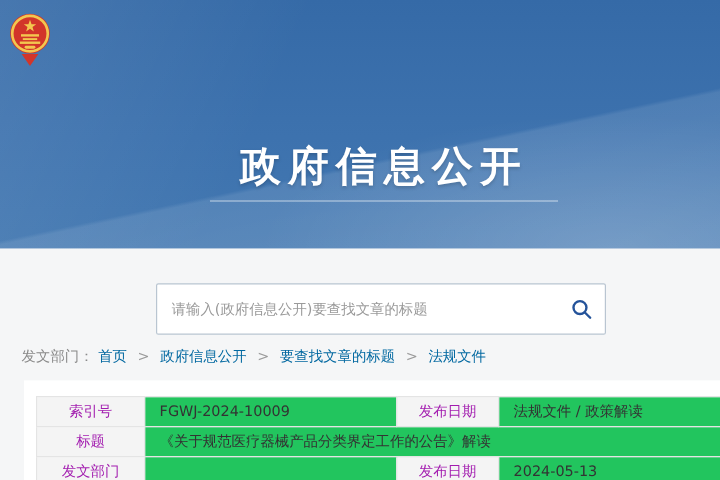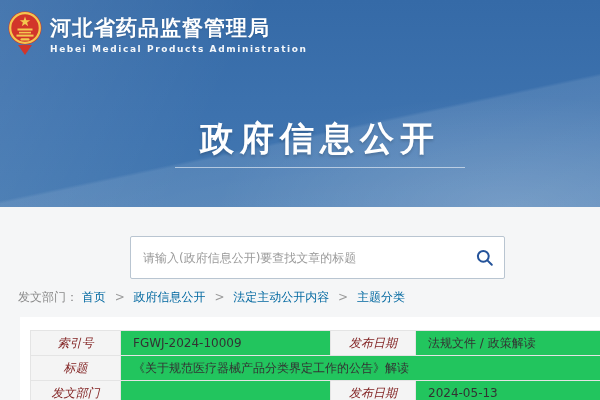--- a/index.html
+++ b/index.html
@@ -77,43 +77,39 @@
   .doc-table {
     position:absolute; left:10px; top:13px;
     border-collapse:collapse; table-layout:fixed; width:585px;
     font-size:12px;
   }
   .doc-table th, .doc-table td {
     border:1px solid #e4e4e4; height:25px; vertical-align:middle;
     font-weight:normal;
   }
   .doc-table th {
-    background:#f4f4f4; color:#7f1d1d; text-align:center; width:90px;font-style:italic;
+    background:#f4f4f4; color:#a21caf; text-align:center; width:90px;
   }
   .doc-table td { color:#333; text-align:left; padding-left:12px; background:#22c55e; }
 </style>
 </head>
 <body>
 
 <div class="hero">
   <div class="site-header">
     <svg class="emblem" viewBox="0 0 34 48">
       <path d="M17 47 L10 37 H24 Z" fill="#d2352a"></path>
       <circle cx="17" cy="20" r="16.5" fill="#d2352a"></circle>
       <circle cx="17" cy="20" r="14.8" fill="none" stroke="#f3c74f" stroke-width="2.2"></circle>
       <polygon points="17,8.5 18.3,12.2 22.2,12.2 19.1,14.5 20.2,18.2 17,16 13.8,18.2 14.9,14.5 11.8,12.2 15.7,12.2" fill="#f3c74f"></polygon>
       <rect x="9.5" y="20.5" width="15" height="2" fill="#f3c74f"></rect>
       <rect x="11" y="23.8" width="12" height="1.6" fill="#f3c74f"></rect>
       <rect x="8.5" y="26.6" width="17" height="2" fill="#f3c74f"></rect>
       <rect x="12.5" y="30.2" width="9" height="2.4" rx="1.2" fill="#f3c74f"></rect>
     </svg>
-    <div class="site-titles">
-      <div class="site-name">河北省药品监督管理局</div>
-      <div class="site-name-en">Hebei Medical Products Administration</div>
-    </div>
   </div>
   <div class="banner-title">政府信息公开</div>
   <div class="banner-underline"></div>
 </div>
 
 <div class="search-box">
   <input class="search-input" type="text" placeholder="请输入(政府信息公开)要查找文章的标题" style="">
   <button class="search-btn">
     <svg width="18" height="18" viewBox="0 0 18 18">
       <circle cx="7.3" cy="7.3" r="5.4" fill="none" stroke="#24539a" stroke-width="2"></circle>
@@ -121,23 +117,23 @@
     </svg>
   </button>
 </div>
 
 <div class="breadcrumb">
   <span>发文部门：</span>
   <a>首页</a>
   <span class="sep">&gt;</span>
   <a>政府信息公开</a>
   <span class="sep">&gt;</span>
-  <a>法定主动公开内容</a>
+  <a>要查找文章的标题</a>
   <span class="sep">&gt;</span>
-  <a>主题分类</a>
+  <a>法规文件</a>
 </div>
 
 <div class="content-panel">
   <table class="doc-table">
     <colgroup>
       <col style="width:90px">
         <col style="width:210px">
         <col style="width:85px">
         <col style="width:200px">
     </colgroup>

